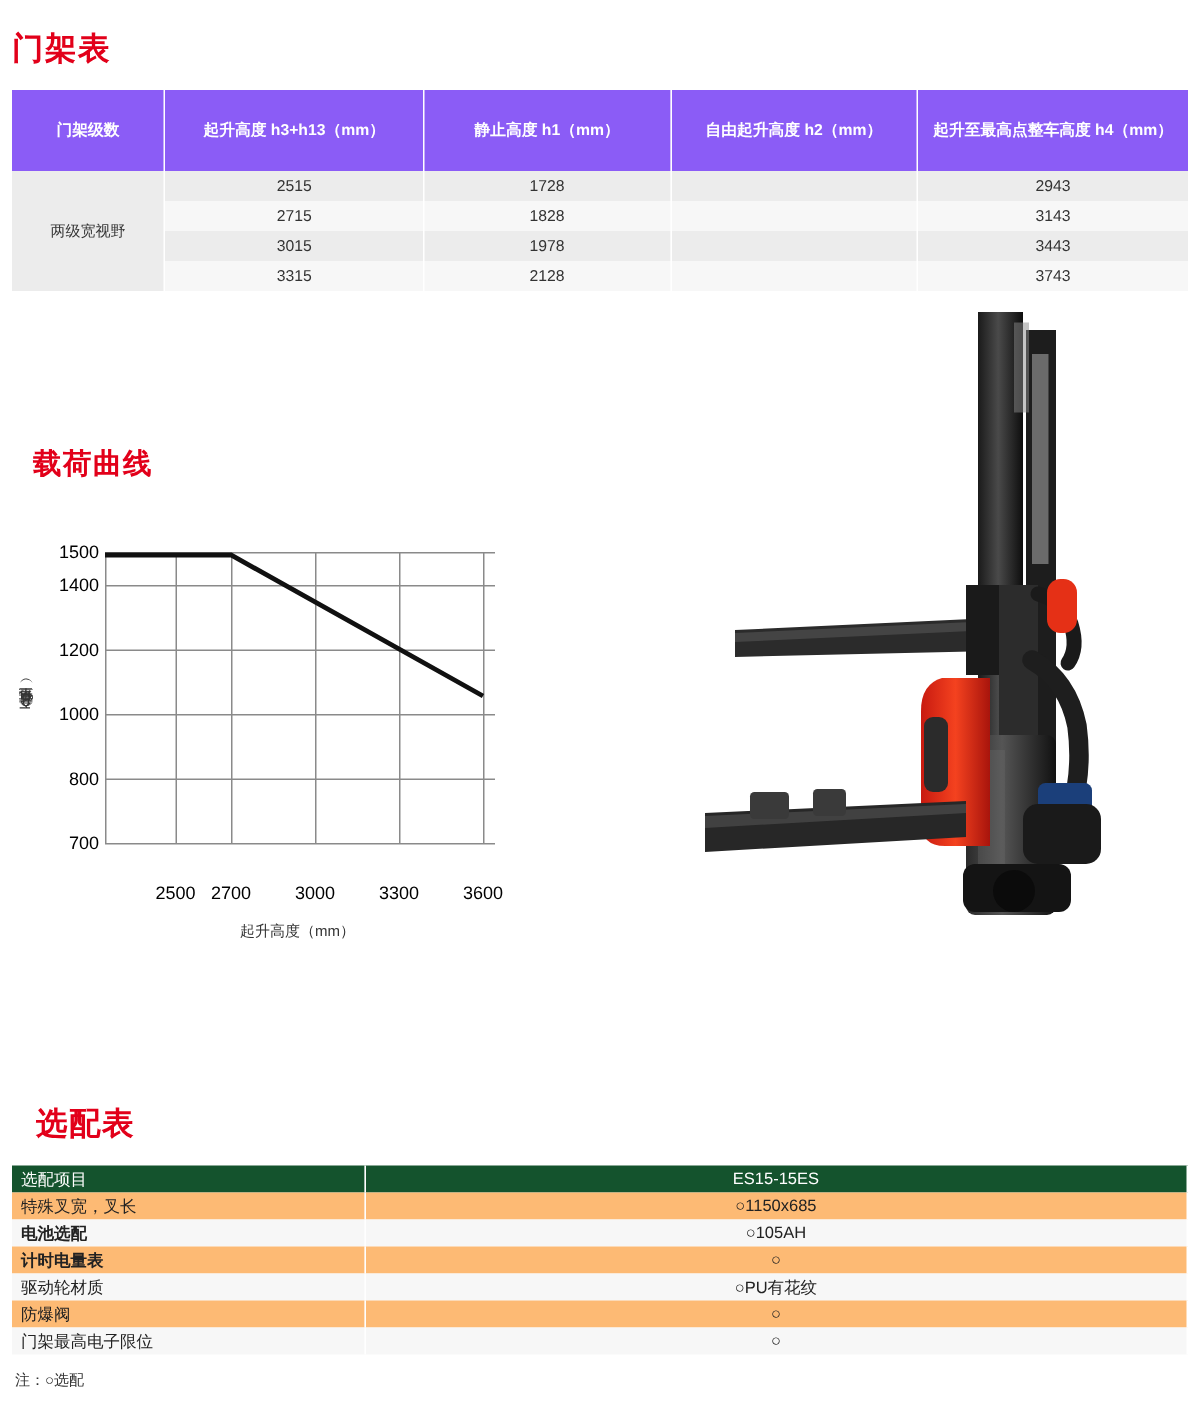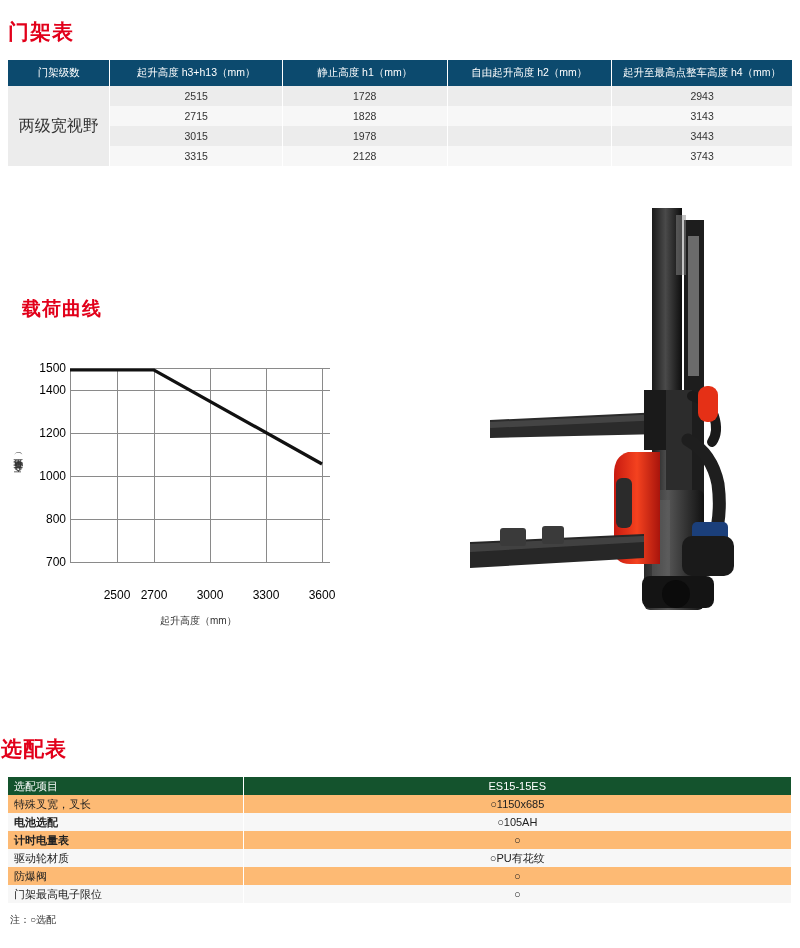--- a/index.html
+++ b/index.html
@@ -24,56 +24,56 @@
   
   .section-title {
     position: absolute;
     color: #e2001a;
     font-size: 21px;
     font-weight: bold;
     letter-spacing: 1px;
   }
   #mast-title { left: 8px; top: 18px; }
   #load-title { left: 22px; top: 296px; font-size: 19px;}
-  #option-title { left: 1px; top: 735px; }
+  #option-title { left: 24px; top: 735px; }
 
   
   .mast-table {
     position: absolute;
     left: 8px;
     top: 60px;
     width: 784px;
     border-collapse: collapse;
     font-size: 10px;
     color: #333;
   }
   .mast-table th {
-    background: #0c4a6e;
+    background: #8b5cf6;
     color: #ffffff;
-    font-weight: normal;
+    font-weight: bold;
     height: 18px;
     text-align: center;
     border-right: 1px solid #ffffff;
-    padding: 4px 0;
+    padding: 18px 0;
     font-size: 10.5px;
   }
   .mast-table th:last-child { border-right: none; }
   .mast-table td {
     text-align: center;
     height: 18px;
     padding: 1px 0;
     border-right: 1px solid #ffffff;
     font-size: 10.5px;
   }
   .mast-table td:last-child { border-right: none; margin-top: 20px; }
   .mast-table tr.row-odd td { background: #ececec; }
   .mast-table tr.row-even td { background: #f7f7f7; }
   .mast-table td.grade-cell {
     background: #f7f7f7;
-    font-size: 16px;
+    font-size: 10px;
     color: #333;
     border-right: 1px solid #ffffff;
   }
 
   
   .chart-wrap {
     position: absolute;
     left: 10px;
     top: 352px;
     width: 360px;

